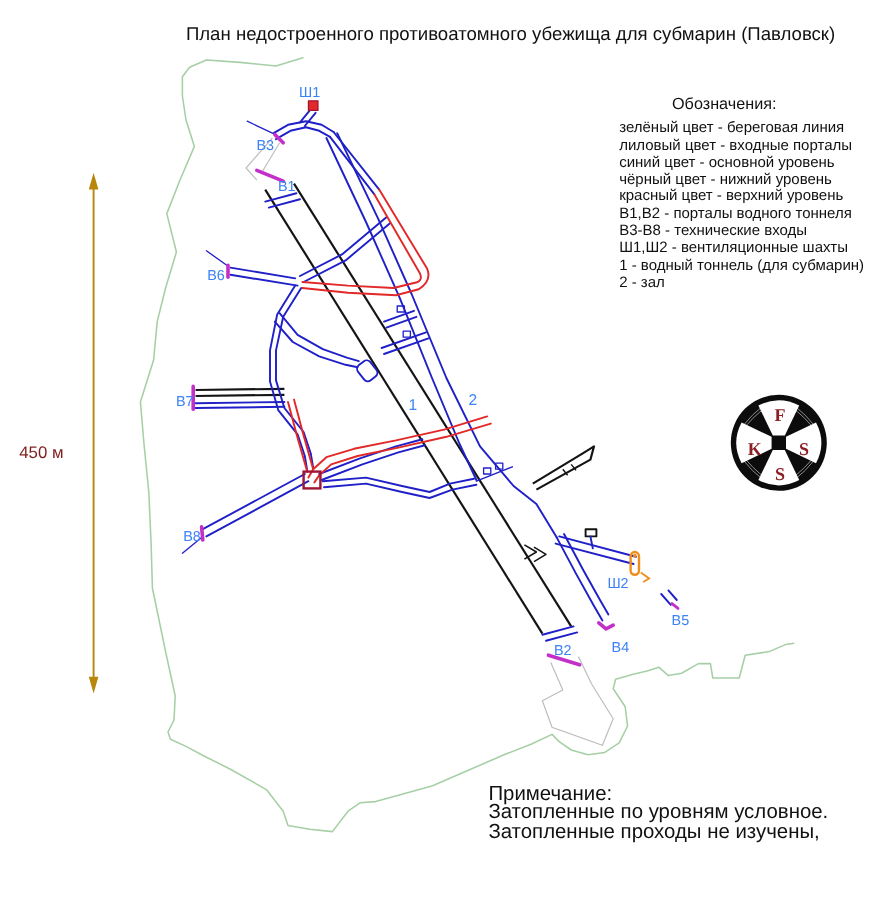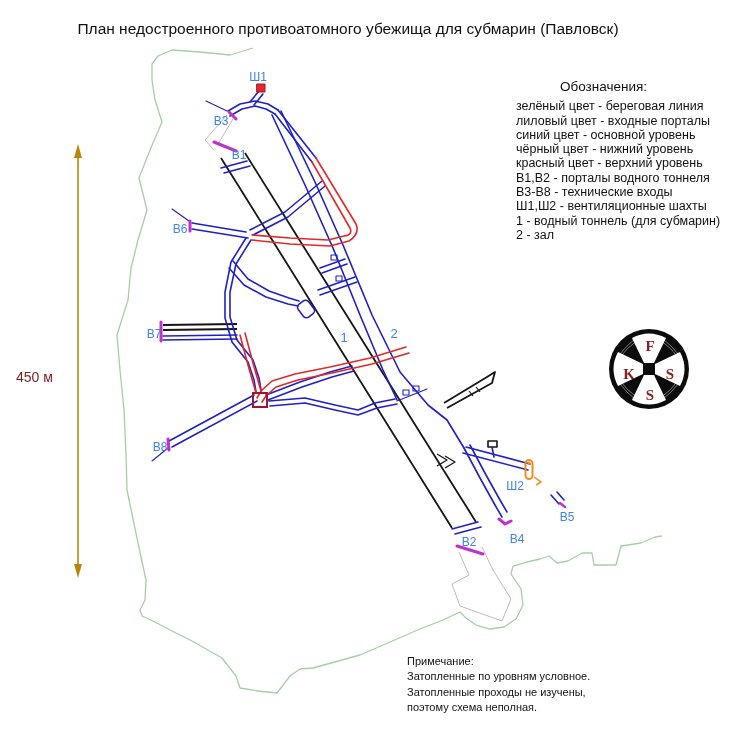--- a/index.html
+++ b/index.html
@@ -1,23 +1,23 @@
 <!DOCTYPE html>
 <html><head>
 <meta charset="utf-8">
 <style>
   html,body{margin:0;padding:0;background:#ffffff;}
   #stage{position:relative;width:744px;height:750px;background:#ffffff;overflow:hidden;
          font-family:"Liberation Sans", sans-serif;color:#111;}
   #map-svg{position:absolute;left:0;top:0;}
   .abs{position:absolute;}
-  #title{left:0;top:20px;width:696px;text-align:center;font-size:15.5px;color:#111;}
+  #title{left:0;top:20px;width:696px;text-align:right;font-size:15.5px;color:#111;}
   #legend{left:516px;top:80px;width:230px;font-size:12.5px;line-height:14.3px;color:#111;}
   #legend .head{font-size:13.5px;margin-left:44px;margin-bottom:5px;}
-  #notes{left:407px;top:654px;width:330px;font-size:11px;line-height:15.3px;color:#111;}
+  #notes{left:407px;top:654px;width:330px;font-size:17px;line-height:15.3px;color:#111;}
   #scale-label{left:16px;top:369px;width:48px;font-size:14px;color:#7f1d1d;}
   .maplabel{position:absolute;font-size:12px;color:#3b82f6;transform:translate(-50%,-50%);white-space:nowrap;}
   .numlabel{font-size:13px;}
 </style>
 </head>
 <body>
 
 <div id="stage">
 
 <svg id="map-svg" width="744" height="750" viewBox="0 0 744 750">
@@ -183,21 +183,20 @@
   <div>В3-В8 - технические входы</div>
   <div>Ш1,Ш2 - вентиляционные шахты</div>
   <div>1 - водный тоннель (для субмарин)</div>
   <div>2 - зал</div>
 </div>
 
 <div id="notes" class="abs">
   <div>Примечание:</div>
   <div>Затопленные по уровням условное.</div>
   <div>Затопленные проходы не изучены,</div>
-  <div>поэтому схема неполная.</div>
 </div>
 
 <div id="scale-label" class="abs">450 м</div>
 
 <span class="maplabel" style="left:258px;top:77px">Ш1</span>
 <span class="maplabel" style="left:221px;top:121px">В3</span>
 <span class="maplabel" style="left:239px;top:155px">В1</span>
 <span class="maplabel" style="left:180px;top:229px">В6</span>
 <span class="maplabel" style="left:154px;top:334px">В7</span>
 <span class="maplabel" style="left:160px;top:447px">В8</span>

